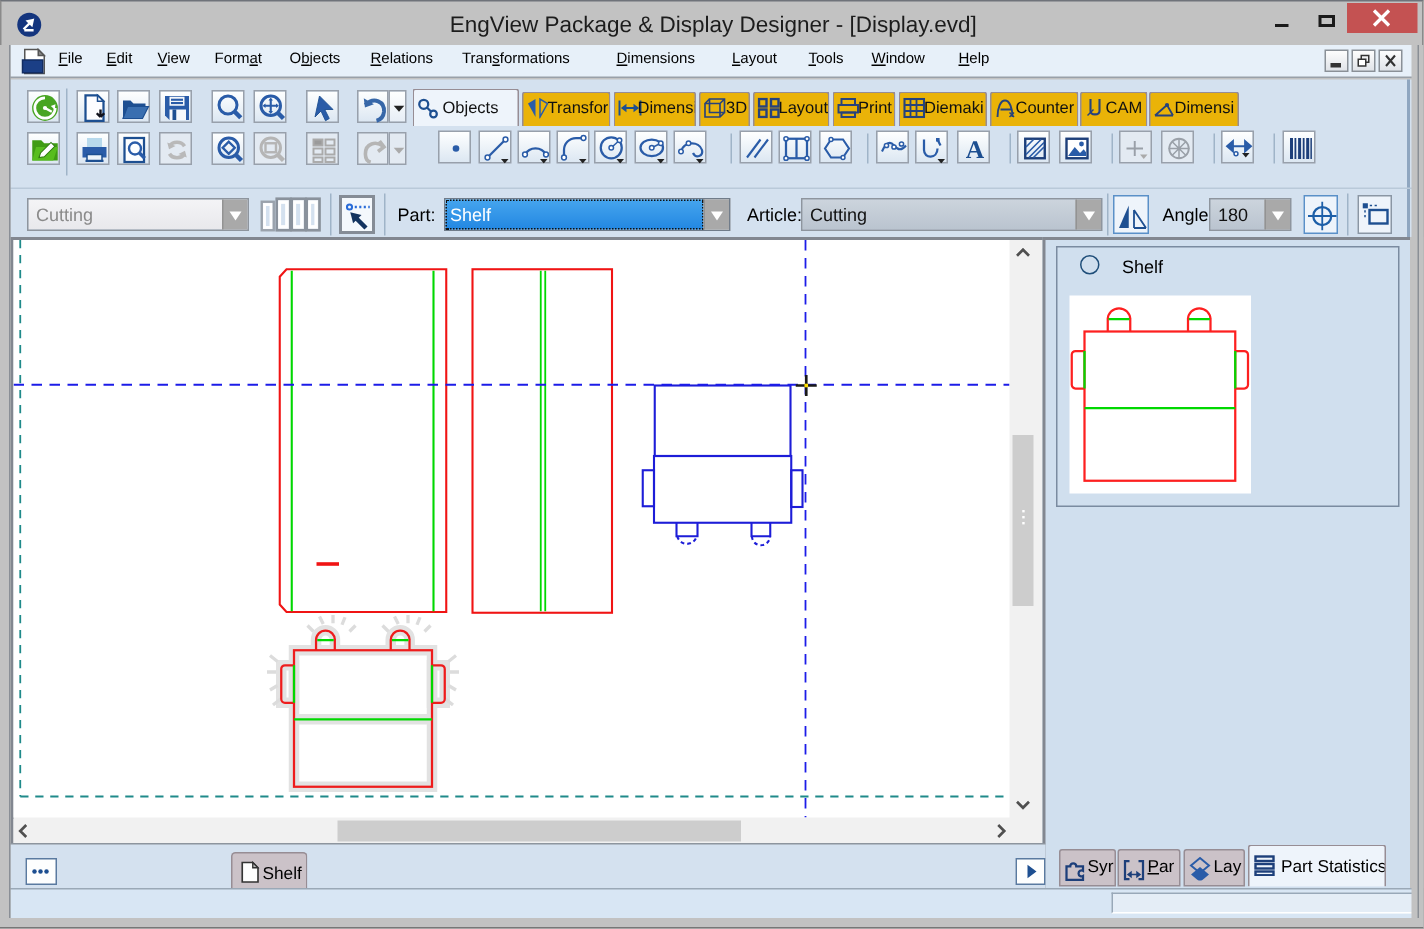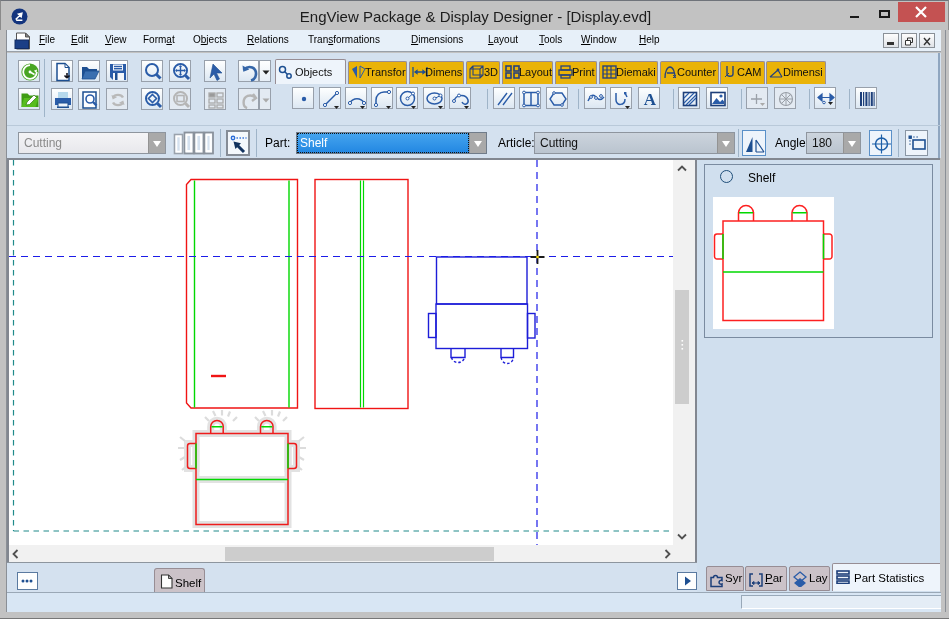--- a/index.html
+++ b/index.html
@@ -657,21 +657,21 @@
         </svg>
         <span style="left:19px"><u>P</u>ar</span>
       </div>
     <div class="rtab" style="left:92px;width:41px">
         <svg style="position:absolute;left:2px;top:4px" width="16" height="16" viewBox="0 0 16 16">
           <path d="M8 1l6 5-6 5-6-5z" fill="none" stroke="#2a5ca8" stroke-width="1.3"></path>
           <path d="M8 7l6 5-6 5-6-5z" fill="#2a5ca8"></path>
         </svg>
         <span style="left:19px">Lay</span>
       </div>
-    <div class="rtab act" style="left:135px;width:116px">
+    <div class="rtab act" style="left:135px;width:92px">
         <svg style="position:absolute;left:3px;top:6px" width="16" height="14" viewBox="0 0 16 14">
           <g fill="none" stroke="#1d3f7a" stroke-width="1.6">
             <rect x="1" y="1" width="12" height="3"></rect>
             <rect x="1" y="6" width="12" height="3"></rect>
             <rect x="1" y="11" width="12" height="2.5"></rect>
           </g>
         </svg>
         <span style="left:21px">Part Statistics</span>
       </div>
   </div>

